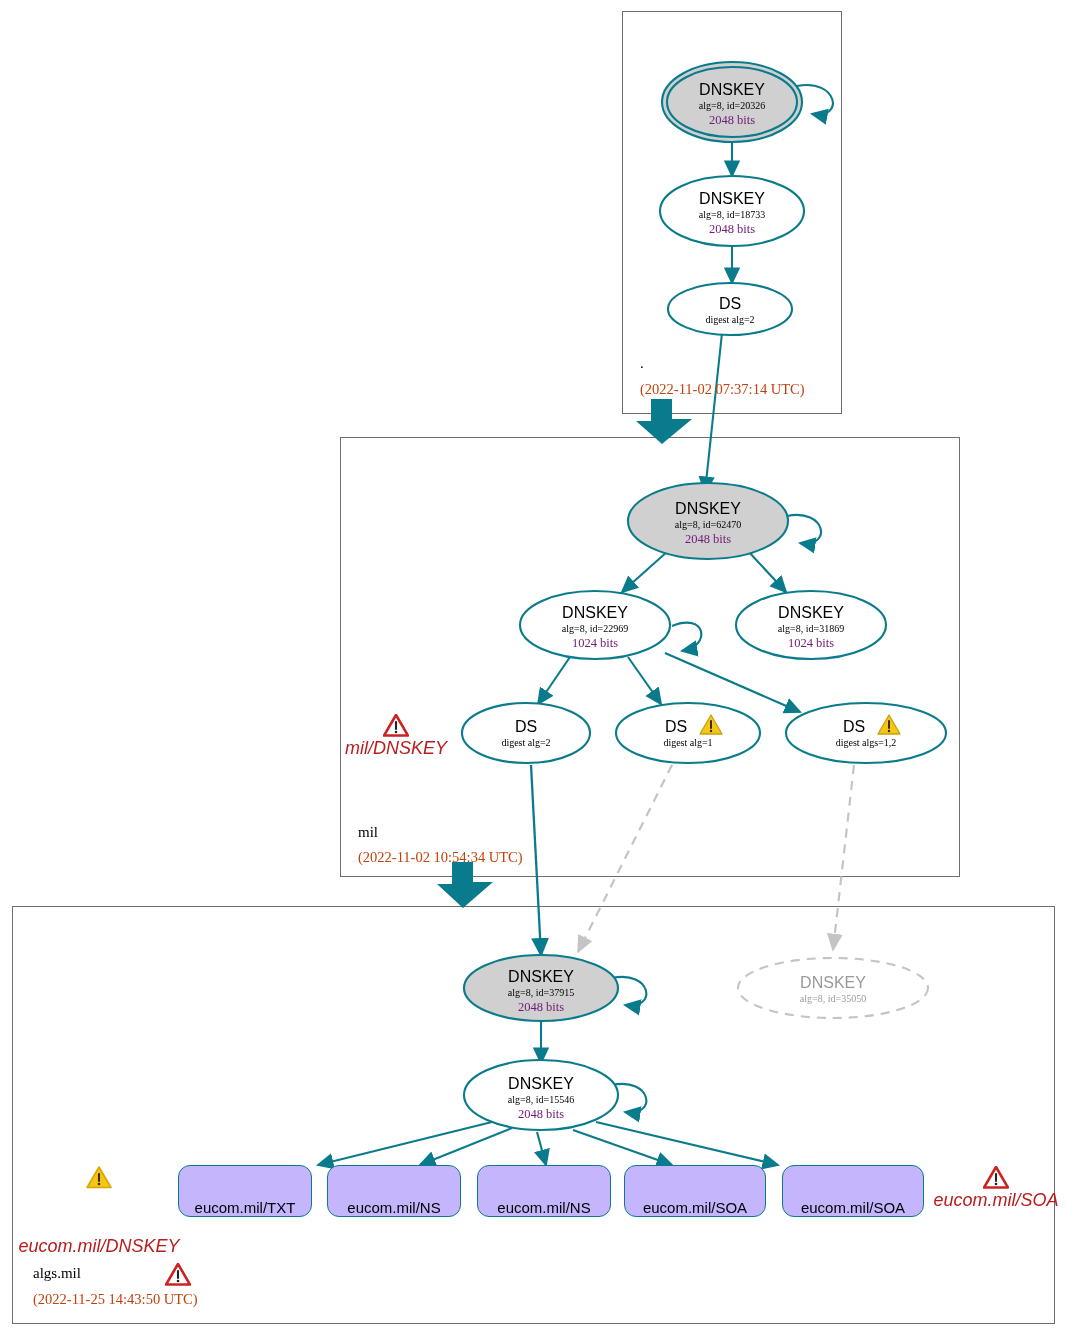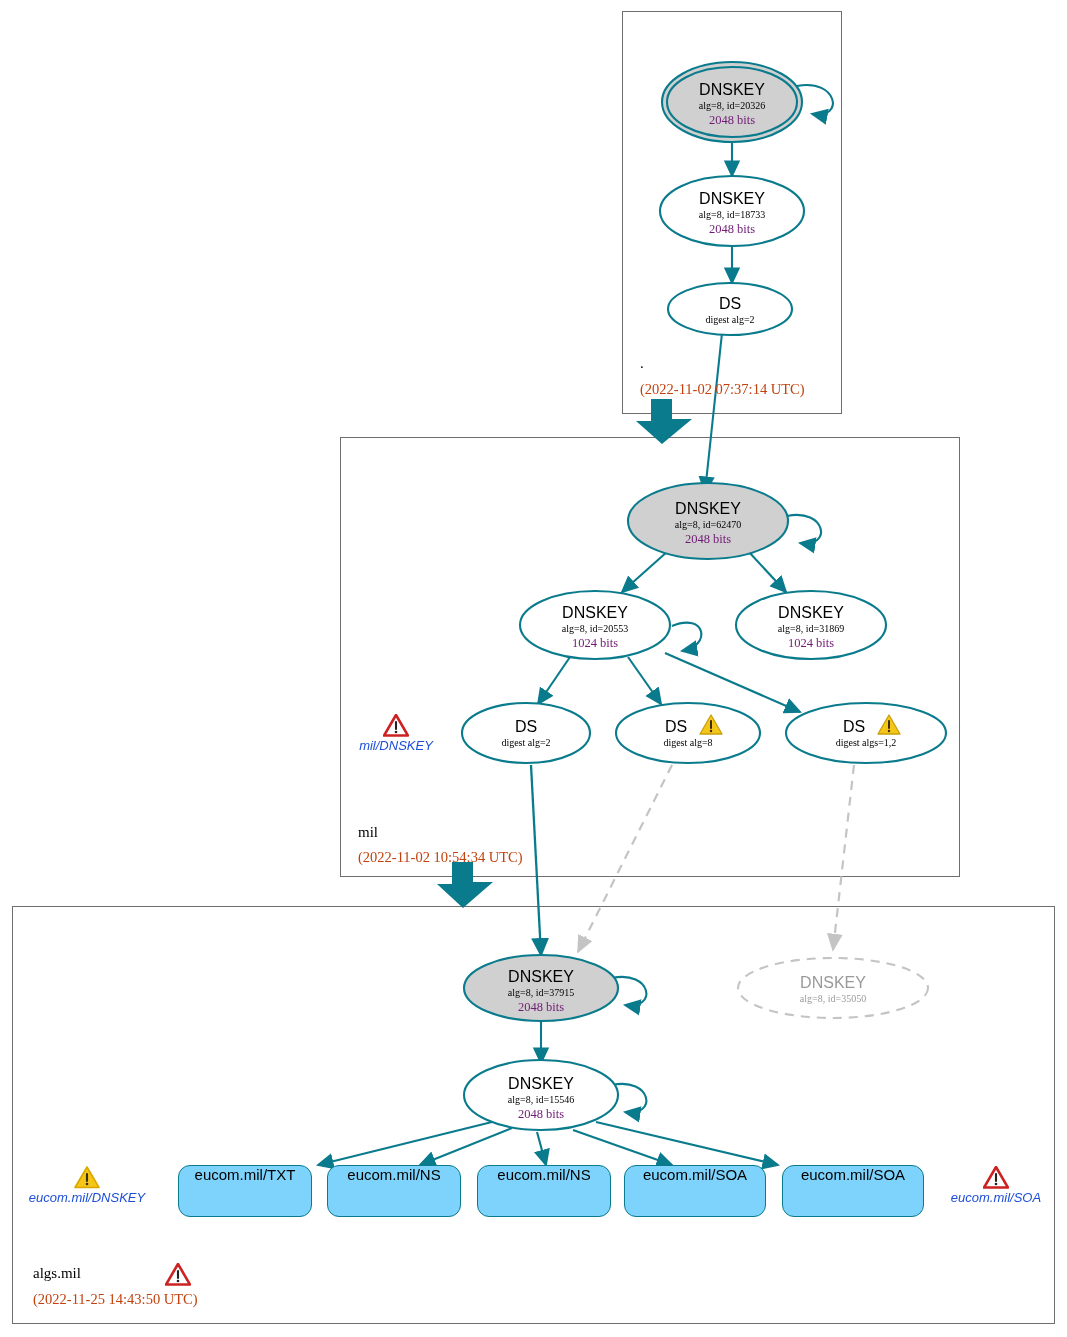--- a/index.html
+++ b/index.html
@@ -9,25 +9,25 @@
   svg.layer{position:absolute;left:0;top:0;width:1067px;height:1337px;overflow:visible;}
   .zone-box{position:absolute;border:1px solid #6e6e6e;background:transparent;box-sizing:border-box;}
   .zone-label{position:absolute;font-family:"Liberation Serif", serif;font-size:15px;color:#000;white-space:nowrap;}
   .zone-ts{position:absolute;font-family:"Liberation Serif", serif;font-size:14.5px;color:#c2410c;white-space:nowrap;}
   .node-label{position:absolute;text-align:center;pointer-events:none;}
   .node-label .t1{font-family:"Liberation Sans", sans-serif;font-size:16px;line-height:18px;color:#000;}
   .node-label .t2{font-family:"Liberation Serif", serif;font-size:10px;line-height:14px;color:#000;}
   .node-label .t3{font-family:"Liberation Serif", serif;font-size:12.5px;line-height:14px;color:#701a75;}
   .node-label.faded .t1,.node-label.faded .t2{color:#9a9a9a;}
   .rr-box{position:absolute;box-sizing:border-box;border:1.6px solid #0a7b8c;
-          border-radius:12px;background:#7dd3fc;display:flex;align-items:flex-start;justify-content:center;}
+          border-radius:12px;background:#c4b5fd;display:flex;align-items:flex-end;justify-content:center;}
   .rr-box span{font-family:"Liberation Sans", sans-serif;font-size:15px;color:#000;white-space:nowrap;}
   .side-note{position:absolute;display:flex;flex-direction:column;align-items:center;}
-  .side-note .cap{font-family:"Liberation Sans", sans-serif;font-style:italic;font-size:13px;
-                  color:#1d4ed8;white-space:nowrap;margin-top:1px;}
+  .side-note .cap{font-family:"Liberation Sans", sans-serif;font-style:italic;font-size:18px;
+                  color:#b91c1c;white-space:nowrap;margin-top:1px;}
   .tri{display:block;}
 </style>
 </head>
 <body>
 
 <div id="stage">
 
   <div class="zone-box" style="left:622px;top:11px;width:220px;height:403px;"></div>
   <div class="zone-box" style="left:340px;top:437px;width:620px;height:440px;"></div>
   <div class="zone-box" style="left:12px;top:906px;width:1043px;height:418px;"></div>
@@ -147,38 +147,38 @@
   </div>
 
   <div class="node-label" style="left:628px;top:500px;width:160px;">
     <div class="t1">DNSKEY</div>
     <div class="t2">alg=8, id=62470</div>
     <div class="t3">2048 bits</div>
   </div>
 
   <div class="node-label" style="left:515px;top:604px;width:160px;">
     <div class="t1">DNSKEY</div>
-    <div class="t2">alg=8, id=20553</div>
+    <div class="t2">alg=8, id=22969</div>
     <div class="t3">1024 bits</div>
   </div>
 
   <div class="node-label" style="left:731px;top:604px;width:160px;">
     <div class="t1">DNSKEY</div>
     <div class="t2">alg=8, id=31869</div>
     <div class="t3">1024 bits</div>
   </div>
 
   <div class="node-label" style="left:446px;top:718px;width:160px;">
     <div class="t1">DS</div>
     <div class="t2">digest alg=2</div>
   </div>
 
   <div class="node-label" style="left:608px;top:718px;width:160px;">
     <div class="t1" style="margin-left:-24px;">DS</div>
-    <div class="t2">digest alg=8</div>
+    <div class="t2">digest alg=1</div>
   </div>
 
   <div class="node-label" style="left:786px;top:718px;width:160px;">
     <div class="t1" style="margin-left:-24px;">DS</div>
     <div class="t2">digest algs=1,2</div>
   </div>
 
   <div class="node-label" style="left:461px;top:968px;width:160px;">
     <div class="t1">DNSKEY</div>
     <div class="t2">alg=8, id=37915</div>
@@ -214,21 +214,21 @@
 
   <div class="side-note" style="left:350px;top:714px;width:92px;">
     <svg class="tri" width="26" height="23" viewBox="0 0 26 23">
       <path d="M13,1 L25,21.5 L1,21.5 z" fill="#ffffff" stroke="#cc2222" stroke-width="2.6" stroke-linejoin="round"></path>
       <path d="M13,8 L13,15" stroke="#222" stroke-width="2.1" stroke-linecap="round"></path>
       <circle cx="13" cy="18" r="1.3" fill="#222"></circle>
     </svg>
     <div class="cap">mil/DNSKEY</div>
   </div>
 
-  <div class="side-note" style="left:22px;top:1166px;width:130px;">
+  <div class="side-note" style="left:34px;top:1166px;width:130px;gap:46px;">
     <svg class="tri" width="26" height="23" viewBox="0 0 26 23">
       <path d="M13,1 L25,21.5 L1,21.5 z" fill="#f5c518" stroke="#d8a800" stroke-width="1.6" stroke-linejoin="round"></path>
       <path d="M13,8 L13,15" stroke="#3a2d00" stroke-width="2.1" stroke-linecap="round"></path>
       <circle cx="13" cy="18" r="1.3" fill="#3a2d00"></circle>
     </svg>
     <div class="cap">eucom.mil/DNSKEY</div>
   </div>
 
   <div class="side-note" style="left:941px;top:1166px;width:110px;">
     <svg class="tri" width="26" height="23" viewBox="0 0 26 23">

